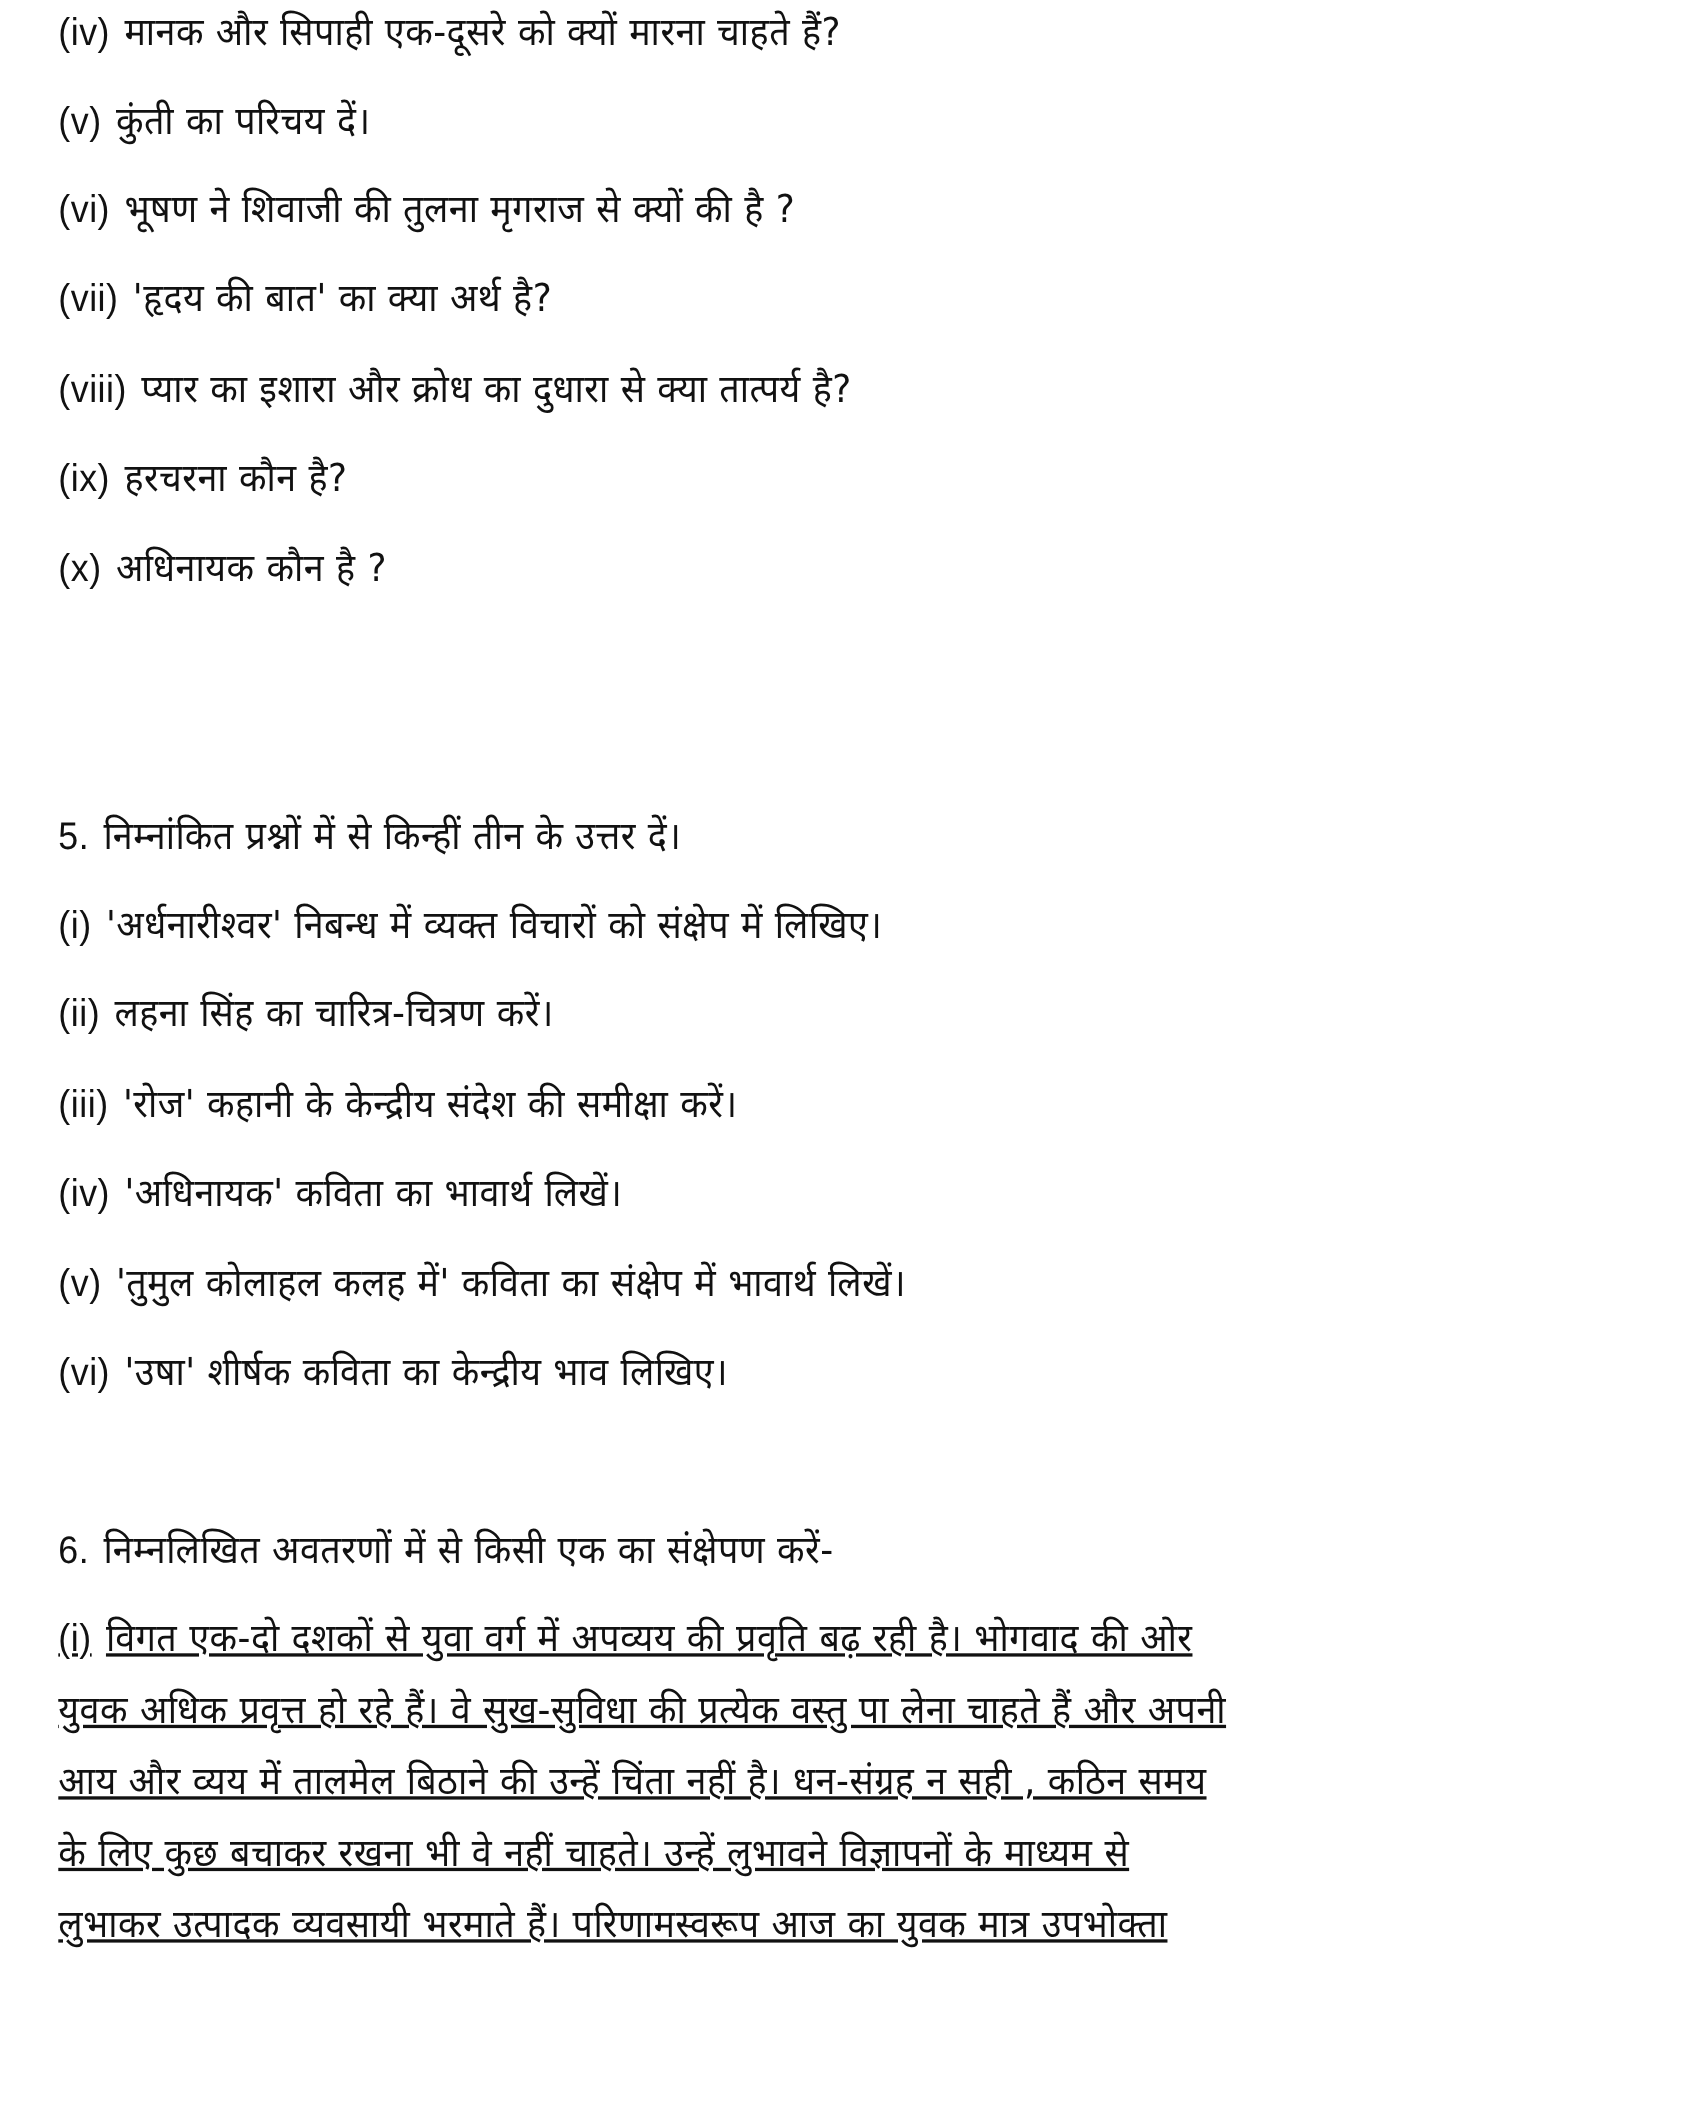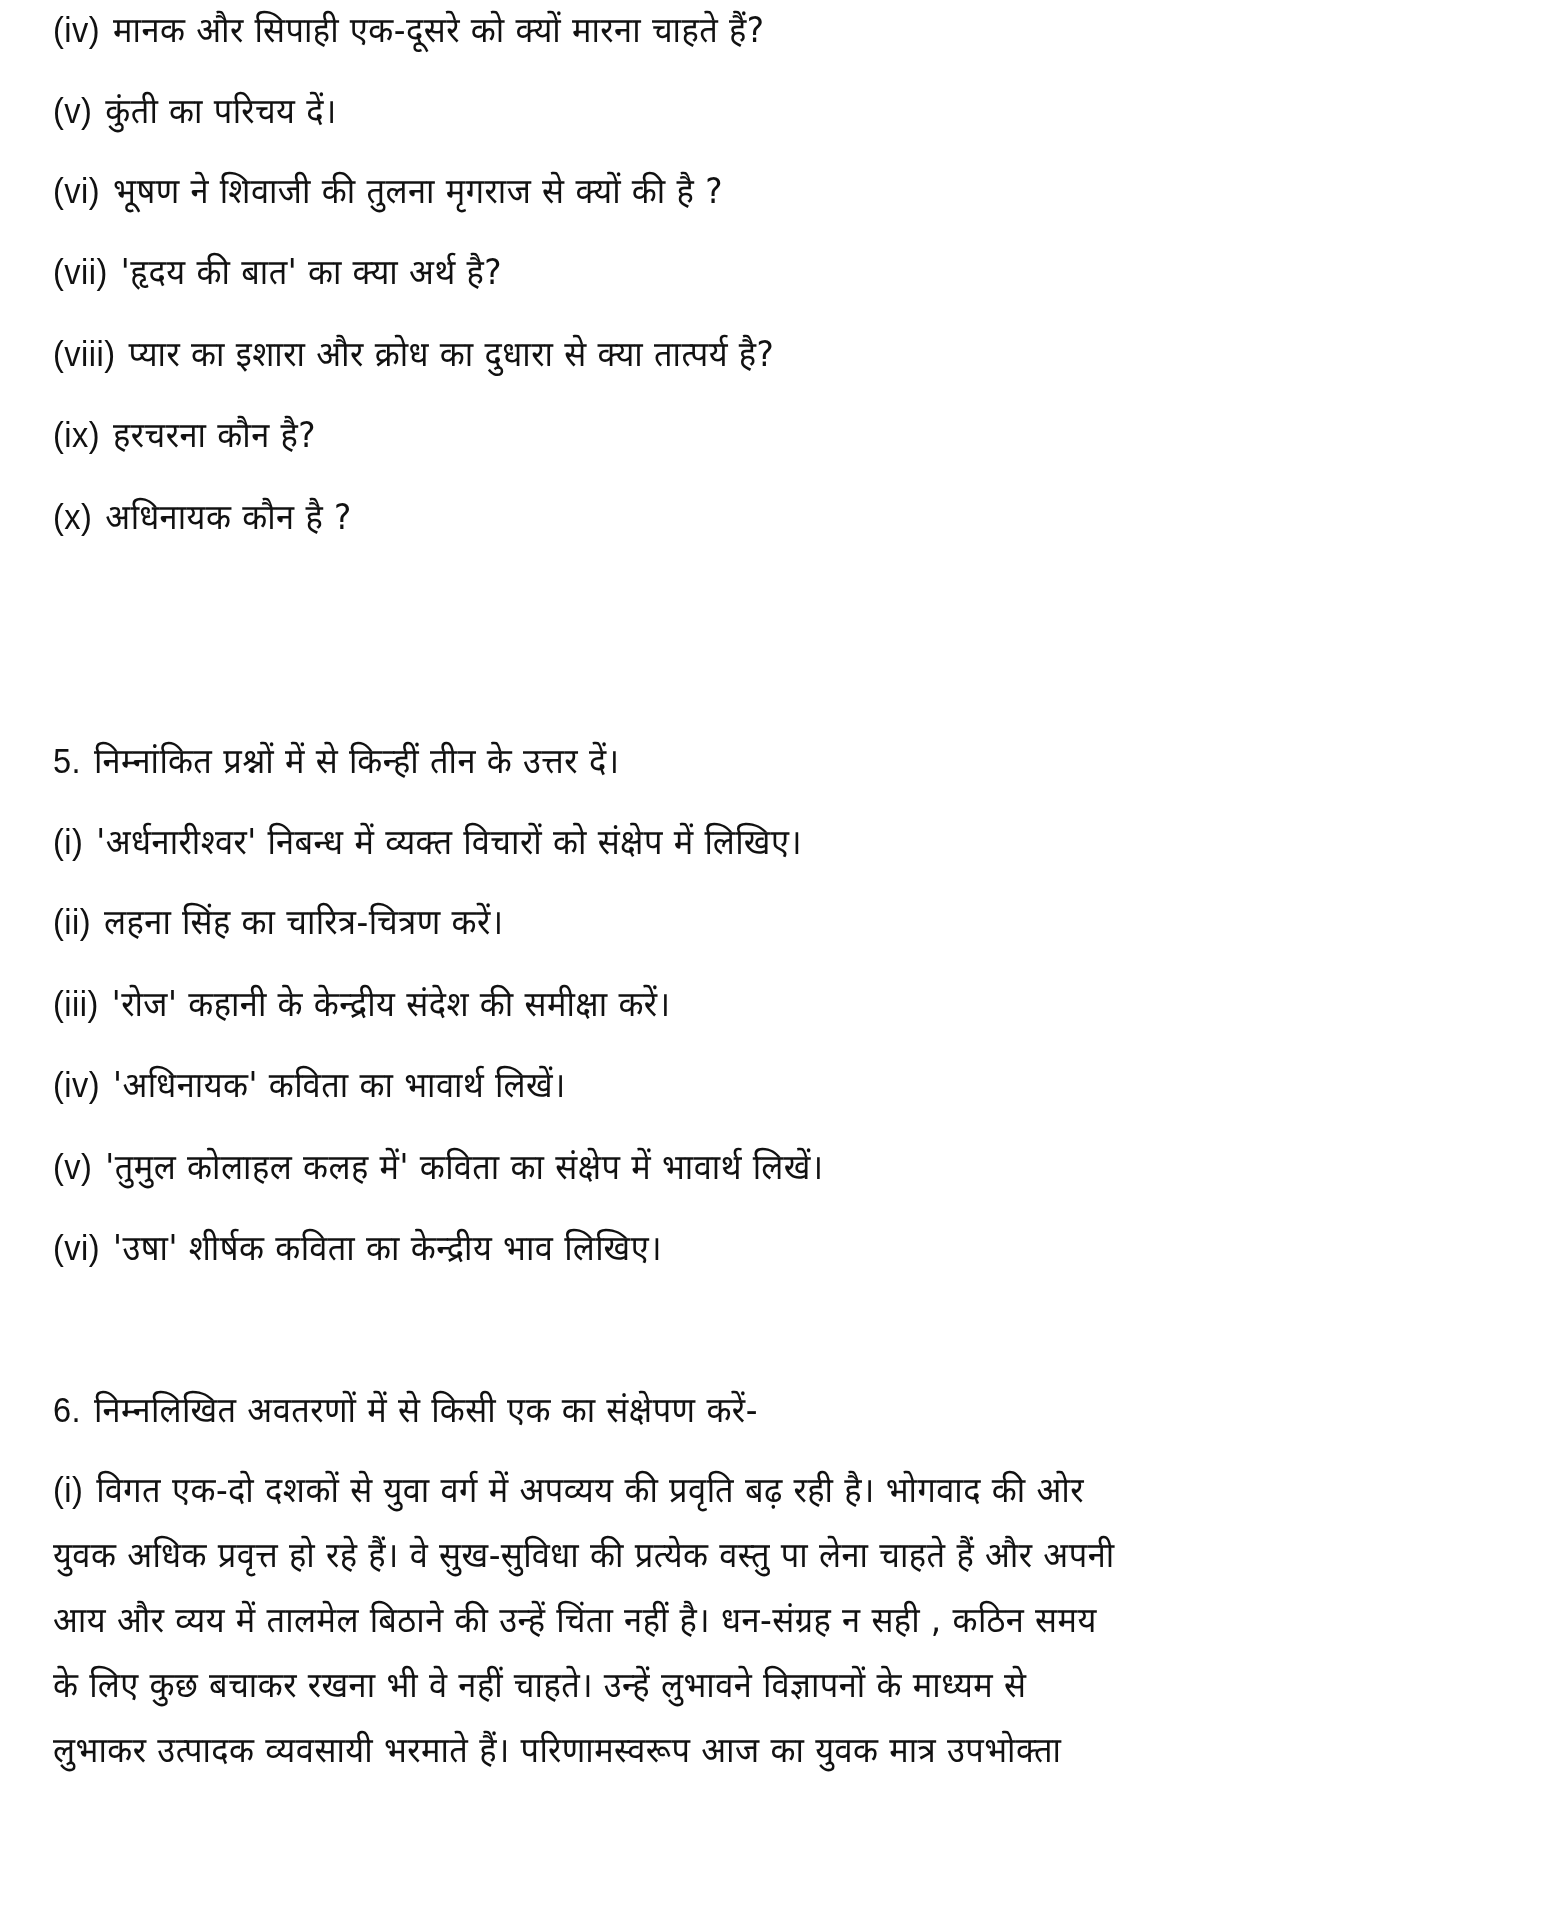--- a/index.html
+++ b/index.html
@@ -92,20 +92,20 @@
   </div>
   <div class="line" style="top:1224px;">
     <span class="num">(vi)</span><span>'उषा' शीर्षक कविता का केन्द्रीय भाव लिखिए।</span>
   </div>
 </div>
 
 <div>
   <div class="line" style="top:1386px;">
     <span class="num">6.</span><span>निम्नलिखित अवतरणों में से किसी एक का संक्षेपण करें-</span>
   </div>
-  <div class="para" style="top:1457px;">
+  <div class="para" style="top:1457px;text-decoration:underline;">
     <span class="pl"><span class="num">(i)</span><span>विगत एक-दो दशकों से युवा वर्ग में अपव्यय की प्रवृति बढ़ रही है। भोगवाद की ओर</span></span>
     <span class="pl">युवक अधिक प्रवृत्त हो रहे हैं। वे सुख-सुविधा की प्रत्येक वस्तु पा लेना चाहते हैं और अपनी</span>
     <span class="pl">आय और व्यय में तालमेल बिठाने की उन्हें चिंता नहीं है। धन-संग्रह न सही , कठिन समय</span>
     <span class="pl">के लिए कुछ बचाकर रखना भी वे नहीं चाहते। उन्हें लुभावने विज्ञापनों के माध्यम से</span>
     <span class="pl">लुभाकर उत्पादक व्यवसायी भरमाते हैं। परिणामस्वरूप आज का युवक मात्र उपभोक्ता</span>
   </div>
 </div>
 
 </body></html>

